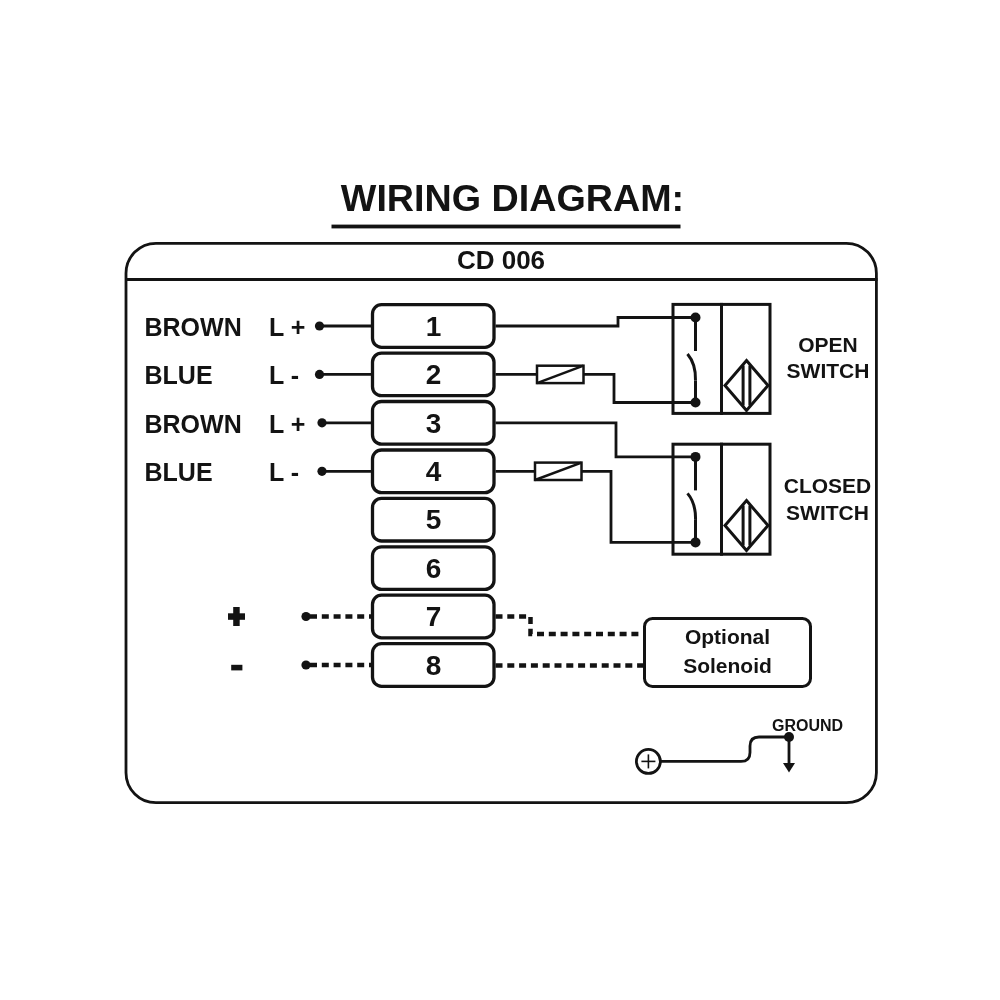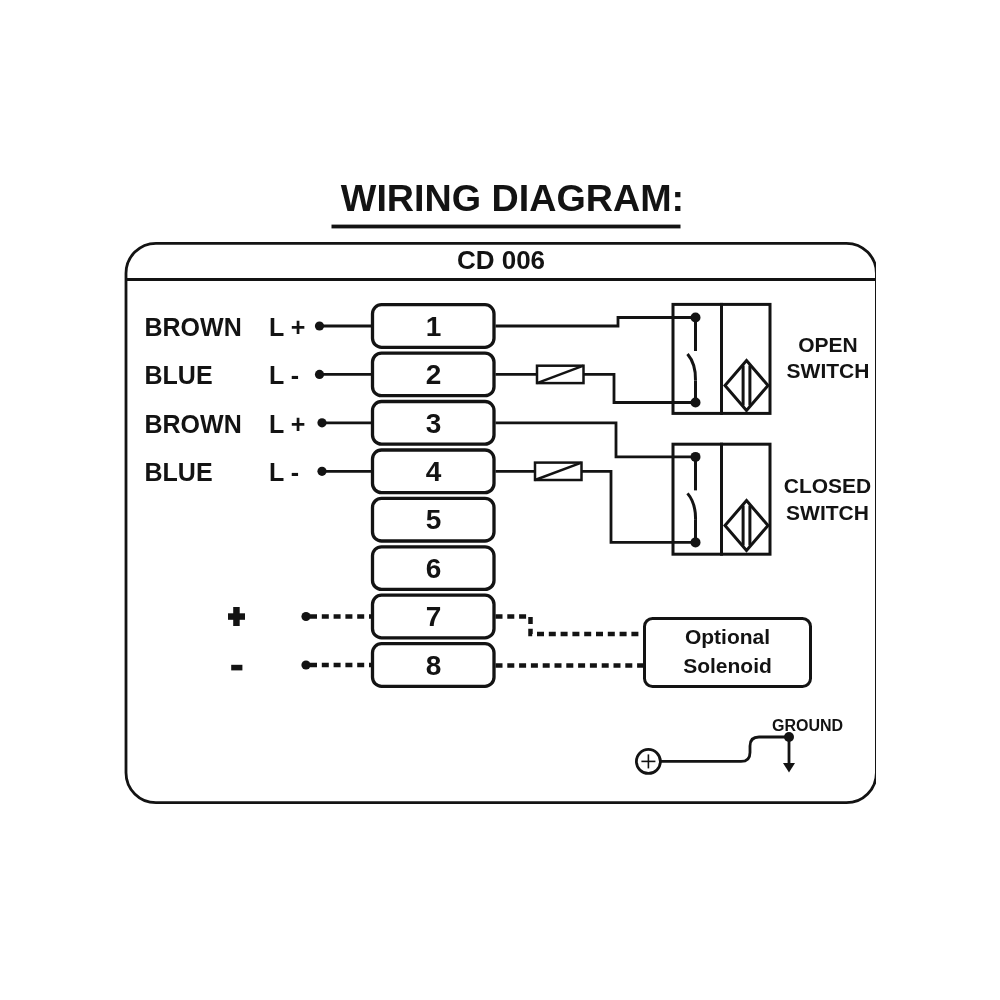--- a/index.html
+++ b/index.html
@@ -1,16 +1,16 @@
 <!DOCTYPE html>
 <html><head>
 <meta charset="utf-8">
 <style>
   html,body{margin:0;padding:0;background:#ffffff;}
-  .page{position:relative;width:876px;height:1000px;background:#ffffff;overflow:hidden;border-radius:11px;}
+  .page{position:relative;width:1000px;height:1000px;background:#ffffff;overflow:hidden;border-radius:11px;}
   svg{position:absolute;left:0;top:0;}
   text{font-family:"Liberation Sans",sans-serif;font-weight:bold;fill:#131313;}
 </style>
 </head>
 <body>
 <div class="page">
 <svg width="1000" height="1000" viewBox="0 0 1000 1000">
 
   <text x="512.5" y="211" font-size="37.7" text-anchor="middle">WIRING DIAGRAM:</text>
   <rect x="331.5" y="224.6" width="349" height="3.8" fill="#131313"></rect>

